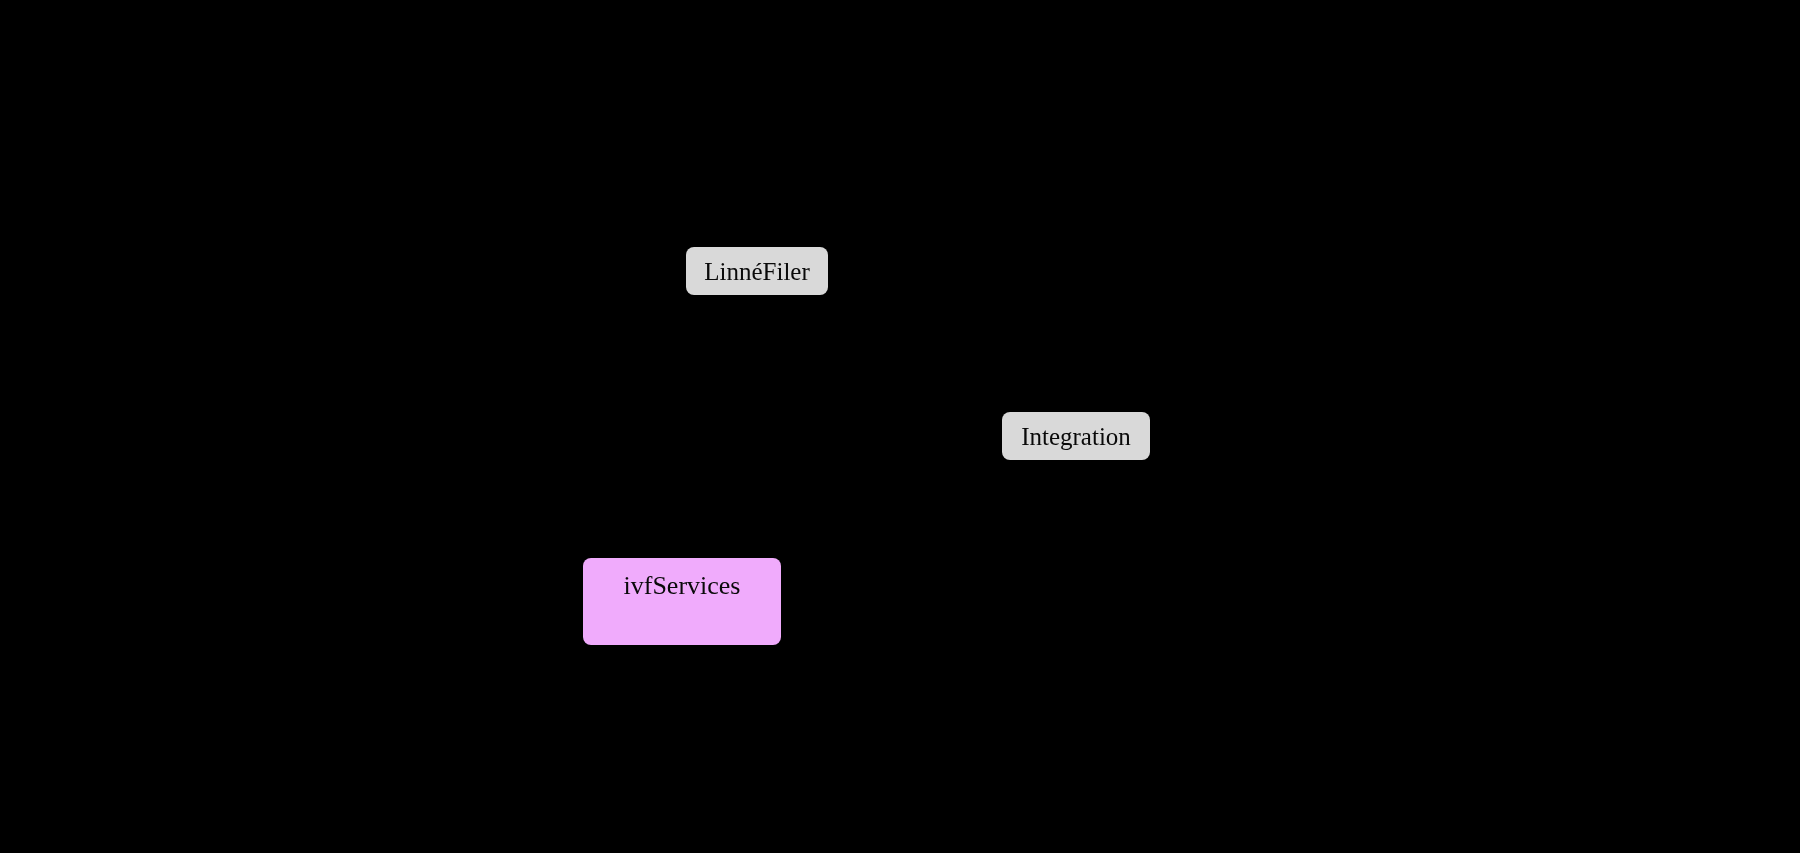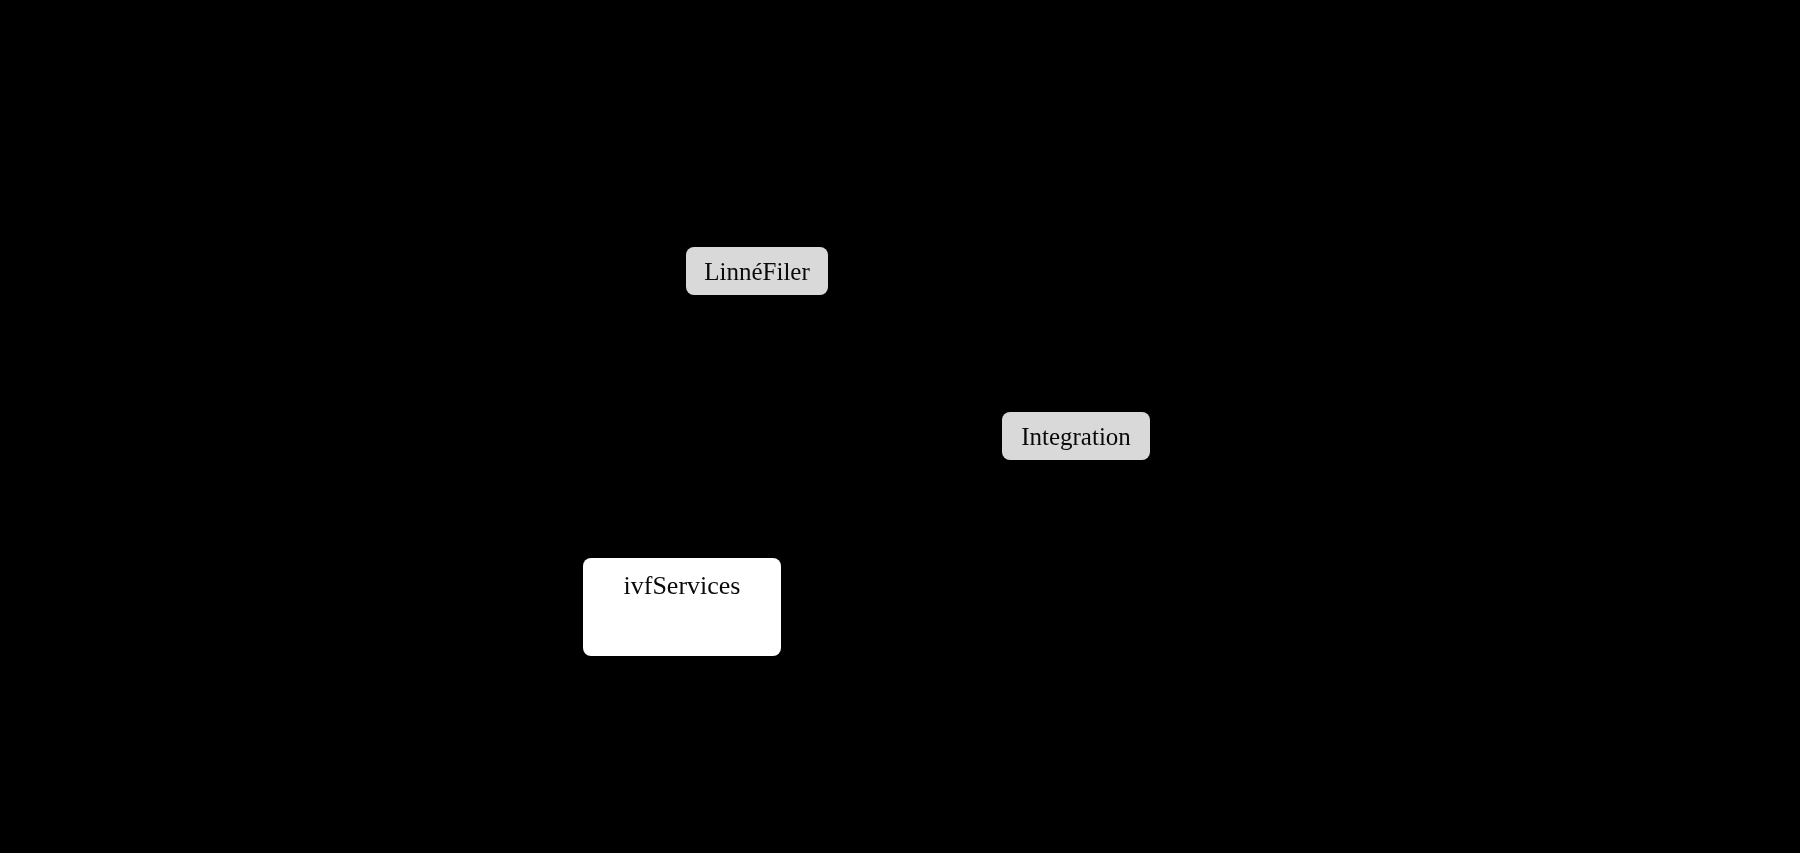--- a/index.html
+++ b/index.html
@@ -51,16 +51,16 @@
 </head>
 <body>
 
 <div id="canvas" style="width: 1800px; height: 853px; background: rgb(0, 0, 0);">
     <div class="node v-center" style="left: 1002px; top: 412px; width: 148px; height: 48px; background: rgb(217, 217, 217);">
       <span class="node-label" style="font-size: 25px; color: rgb(10, 10, 10);">Integration</span>
     </div>
     <div class="node v-center" style="left: 686px; top: 247px; width: 142px; height: 48px; background: rgb(217, 217, 217);">
       <span class="node-label" style="font-size: 25px; color: rgb(10, 10, 10);">LinnéFiler</span>
     </div>
-    <div class="node" style="left: 583px; top: 558px; width: 198px; height: 98px; background: #ffffff;">
+    <div class="node" style="left: 583px; top: 558px; width: 198px; height: 87px; background: #f0abfc;">
       <span class="node-label" style="font-size: 26px; color: rgb(10, 10, 10); top: 15px;">ivfServices</span>
     </div>
   </div>
 
 </body></html>

